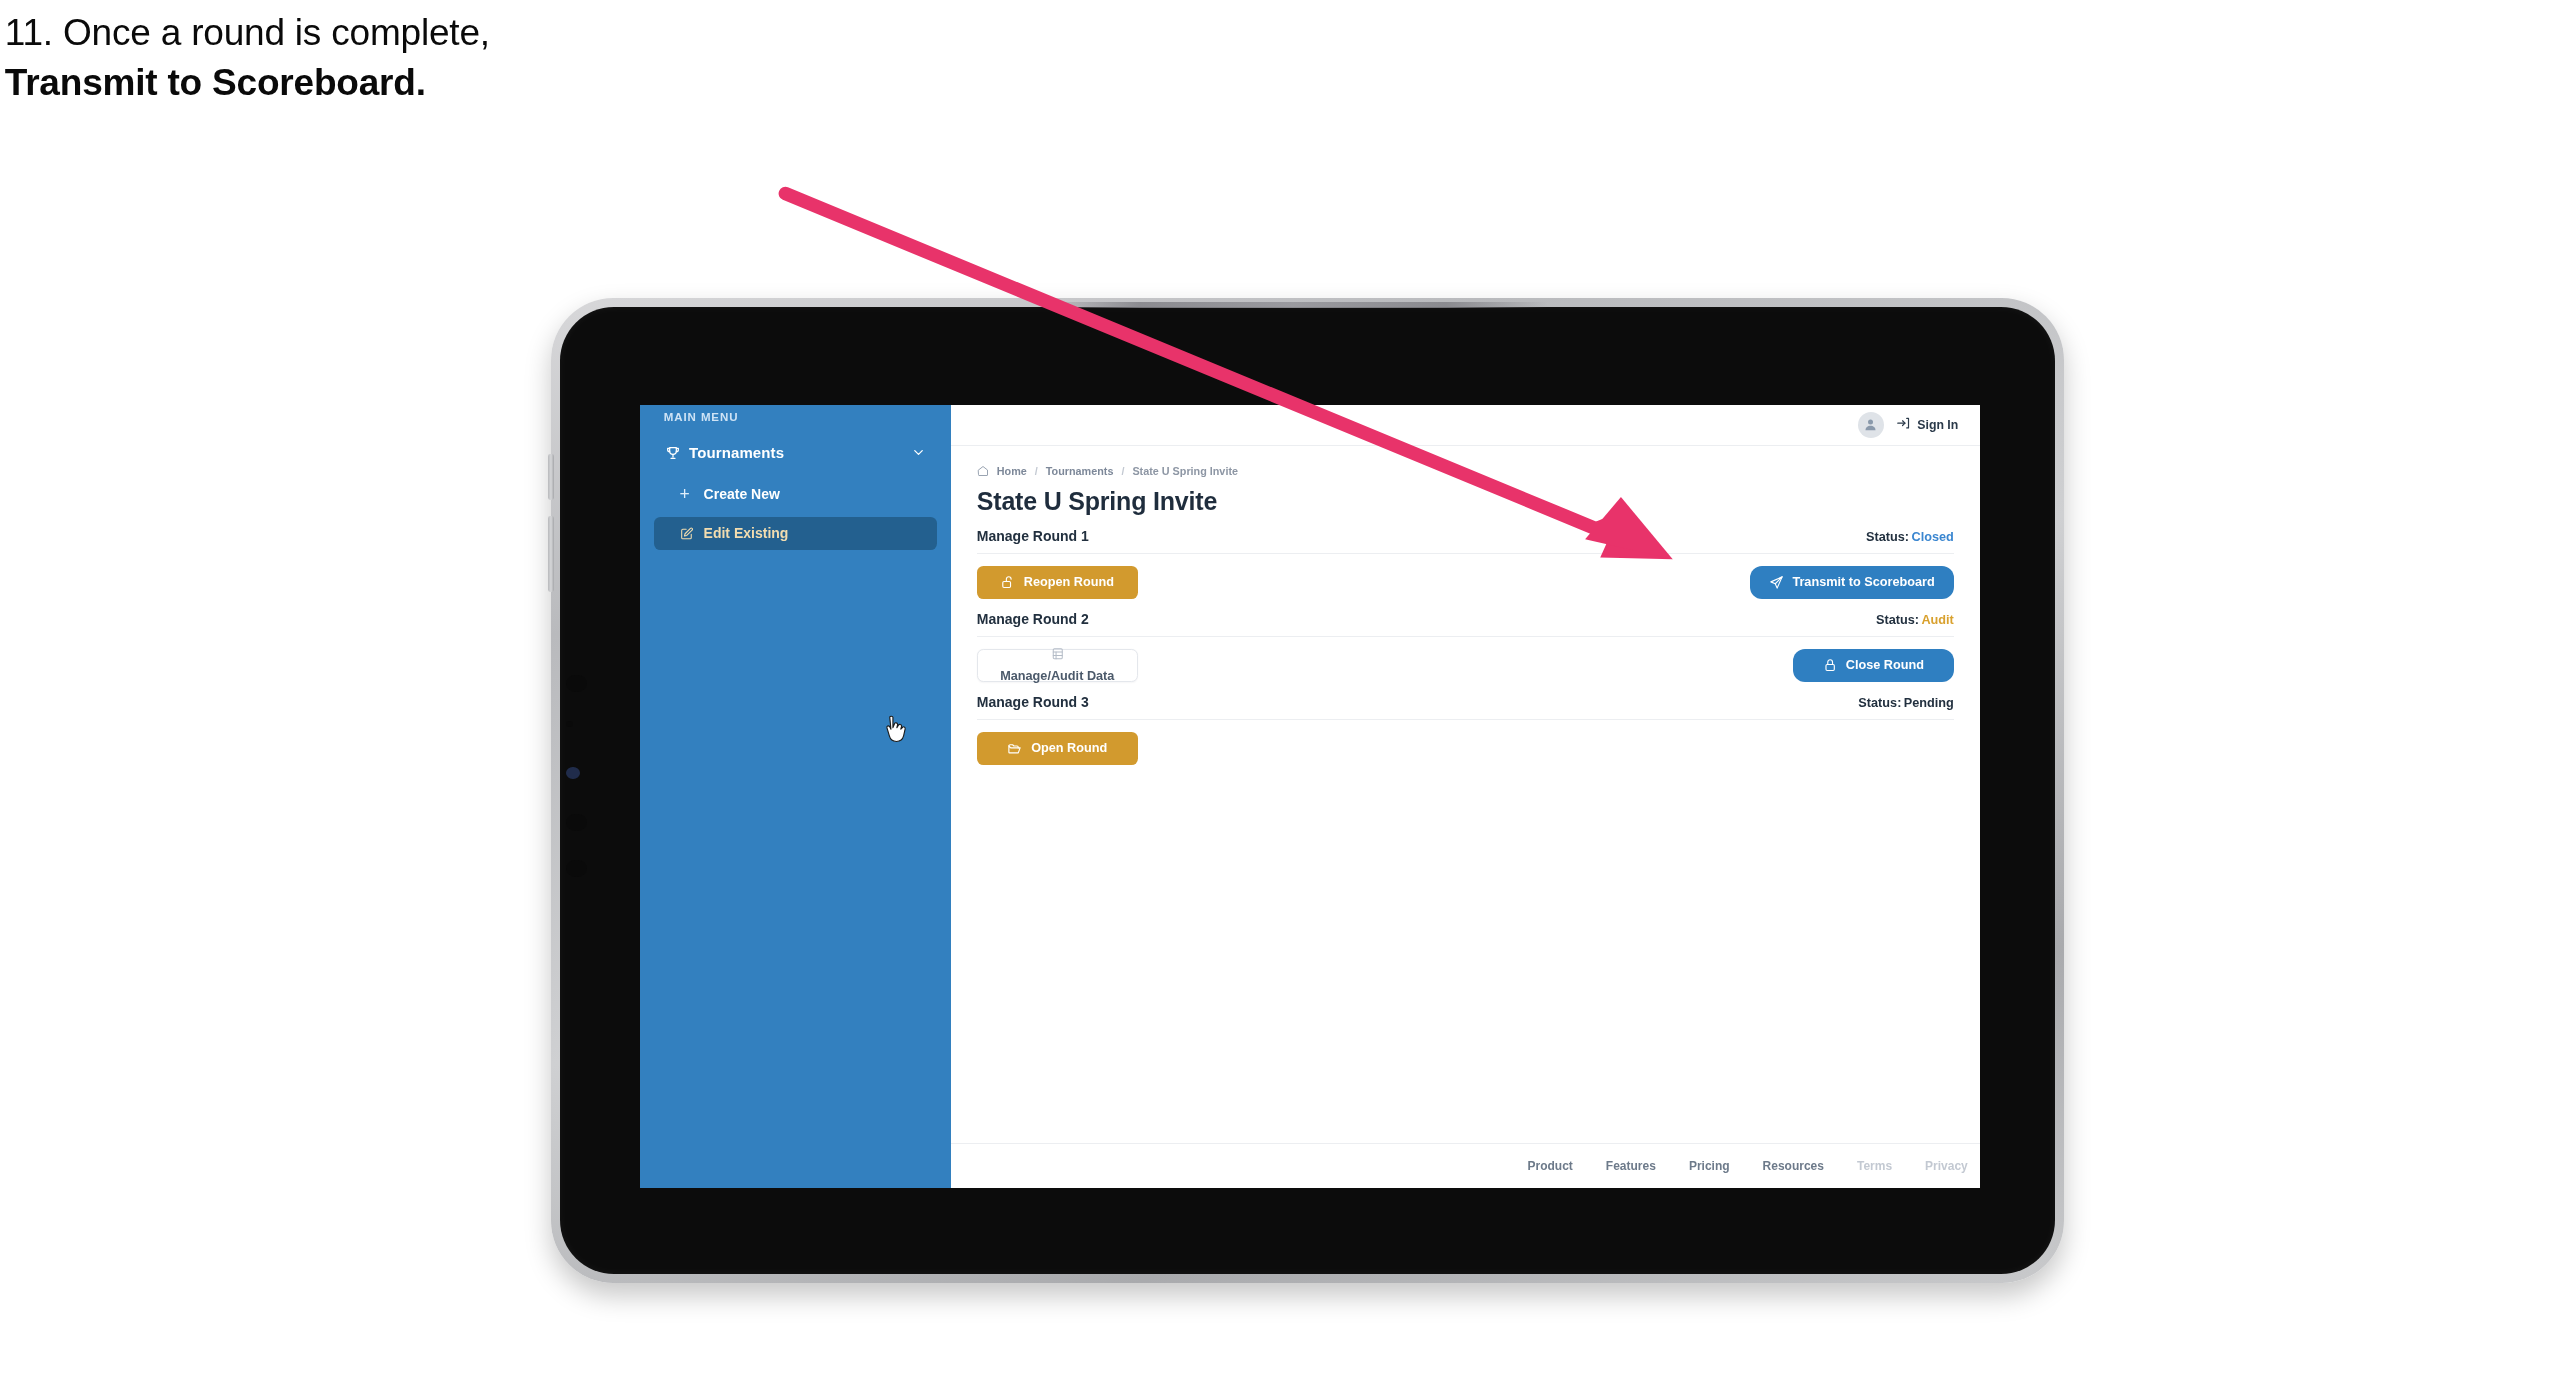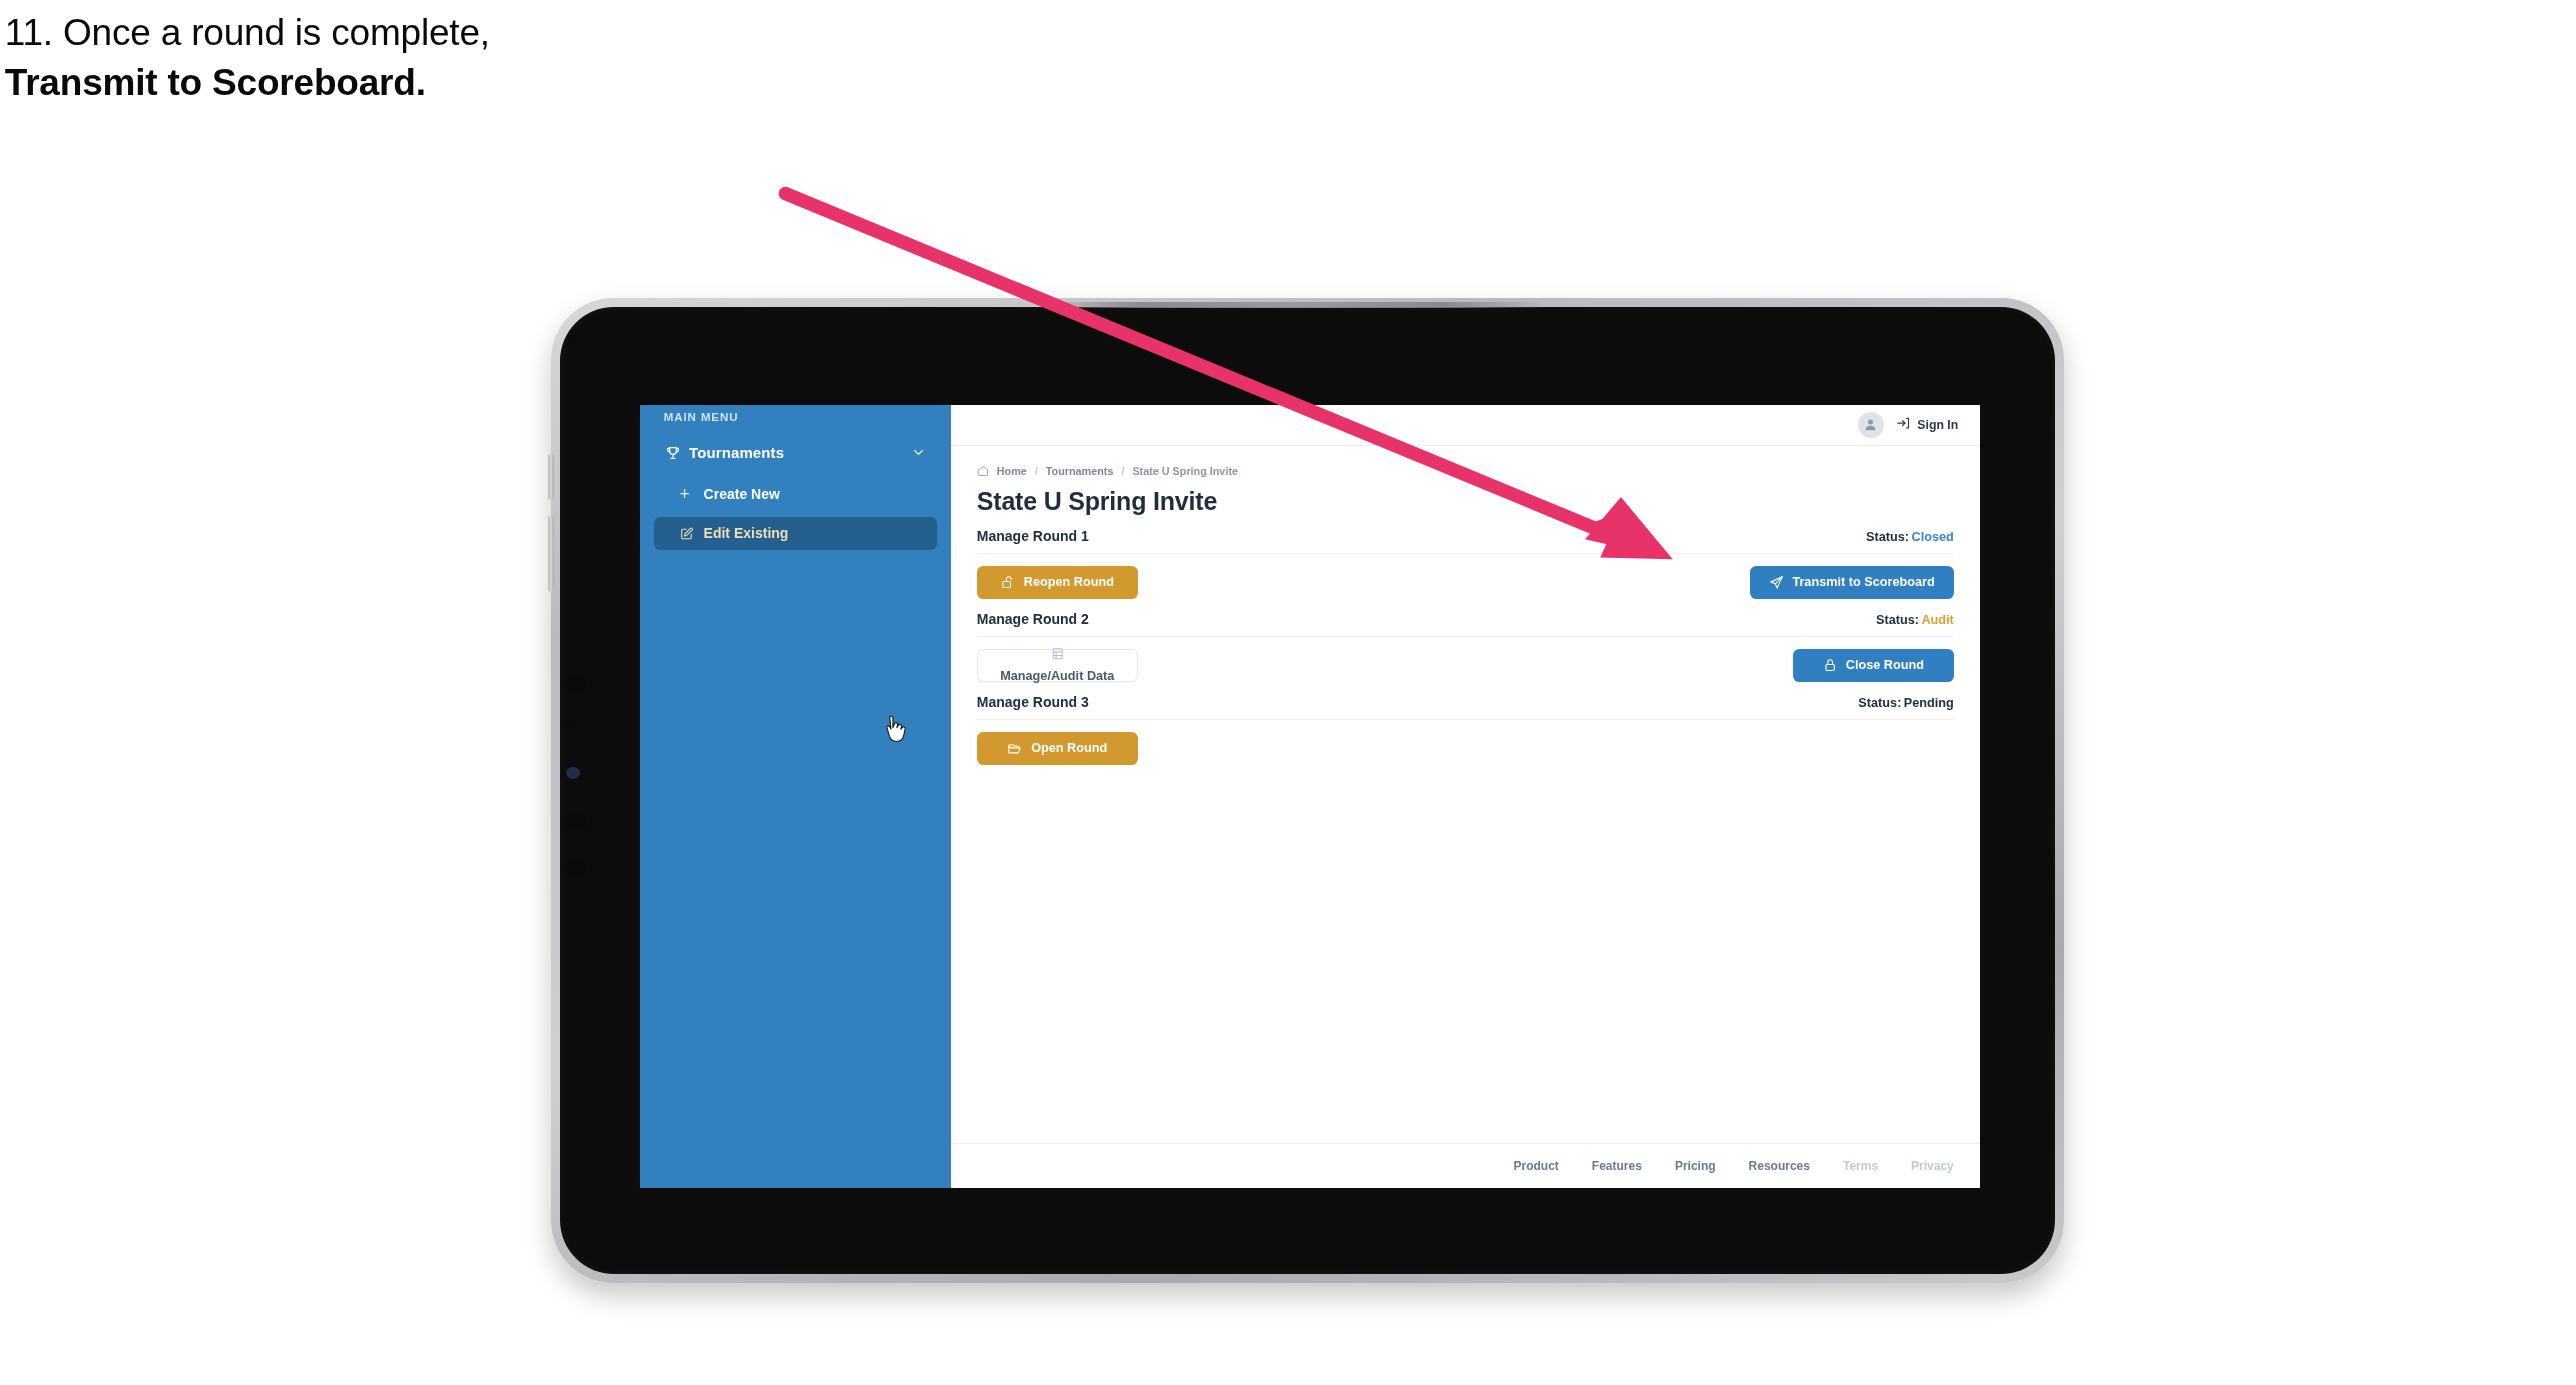--- a/index.html
+++ b/index.html
@@ -195,36 +195,36 @@
     height: 33px;
     padding: 0 19px;
     border-radius: 6.4px;
     font-size: 12.7px;
     font-weight: 700;
     border: none;
     white-space: nowrap;
   }
   .btn svg { display:block; }
   .btn-gold { background: #d29a2e; color: #fff; min-width: 161px; }
-  .btn-blue { background: #2f7fc1; color: #fff; min-width: 161px; }
+  .btn-blue { background: #2f7fc1; color: #fff; min-width: 161px; border-radius: 12px; }
   .btn-ghost {
     background: #ffffff; color: #4c5a6b;
     border: 0.8px solid #e4e7ec;
     min-width: 161px;
     font-weight: 600;
     box-shadow: 0 0.8px 1.6px rgba(16,24,40,0.04);
     flex-direction: column;
   }
 
   .footer {
     border-top: 0.8px solid #eceef1;
     height: 45px;
     display: flex; align-items: center; justify-content: flex-end;
     gap: 33px;
-    padding-right: 26px;
+    padding-right: 12px;
     margin: 0 0 0 0;
   }
   .footer a {
     font-size: 12px; font-weight: 600; color: #6d7a8a; text-decoration: none;
   }
   .footer a.dim { color: #c3c9d2; }
 
   
   .arrow-svg {
     position: absolute;

